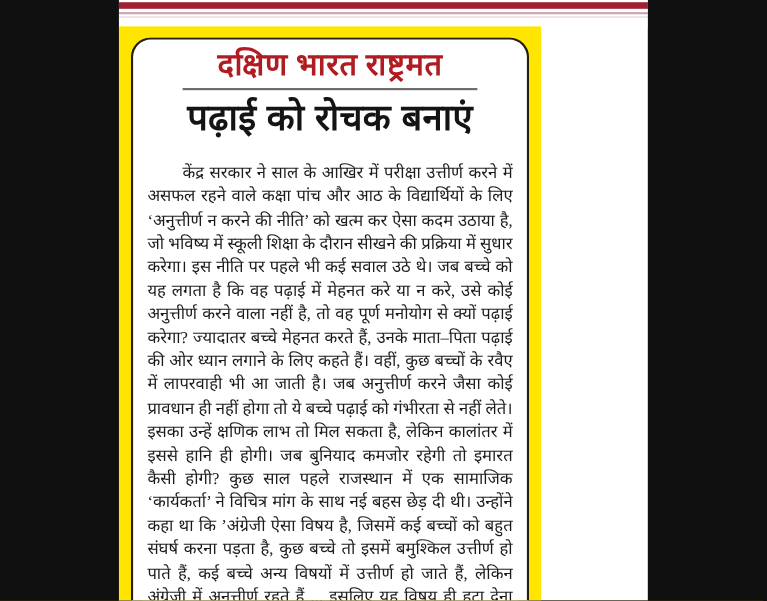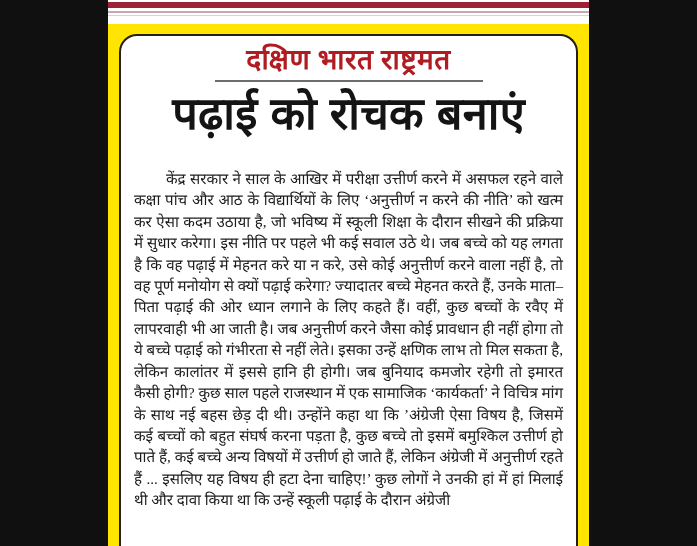--- a/index.html
+++ b/index.html
@@ -61,21 +61,21 @@
     top: 15px;
     height: 1px;
     background: #e3cdd3;
   }
 
   
   #yellow-frame {
     position: absolute;
     left: 0;
     top: 24px;
-    width: 481px;
+    width: 384px;
     height: 522px;
     background: #ffe500;
     box-sizing: border-box;
     padding: 10px 11px 0 11px;
   }
   #inner-card {
     position: relative;
     width: 100%;
     height: 512px;
     background: #ffffff;
@@ -106,21 +106,21 @@
     margin: 6px auto 0 auto;
   }
 
   
   #headline {
     text-align: center;
     margin-top: 7px;
     color: #141414;
     font-family: "Liberation Sans", "DejaVu Sans", sans-serif;
     font-weight: bold;
-    font-size: 45px;
+    font-size: 33px;
     line-height: 1.1;
     letter-spacing: 0.3px;
     white-space: nowrap;
   }
 
   
   #article-body {
     margin: 10px 13px 0 13px;
     font-family: "Liberation Serif", "DejaVu Serif", serif;
     font-size: 15.1px;

